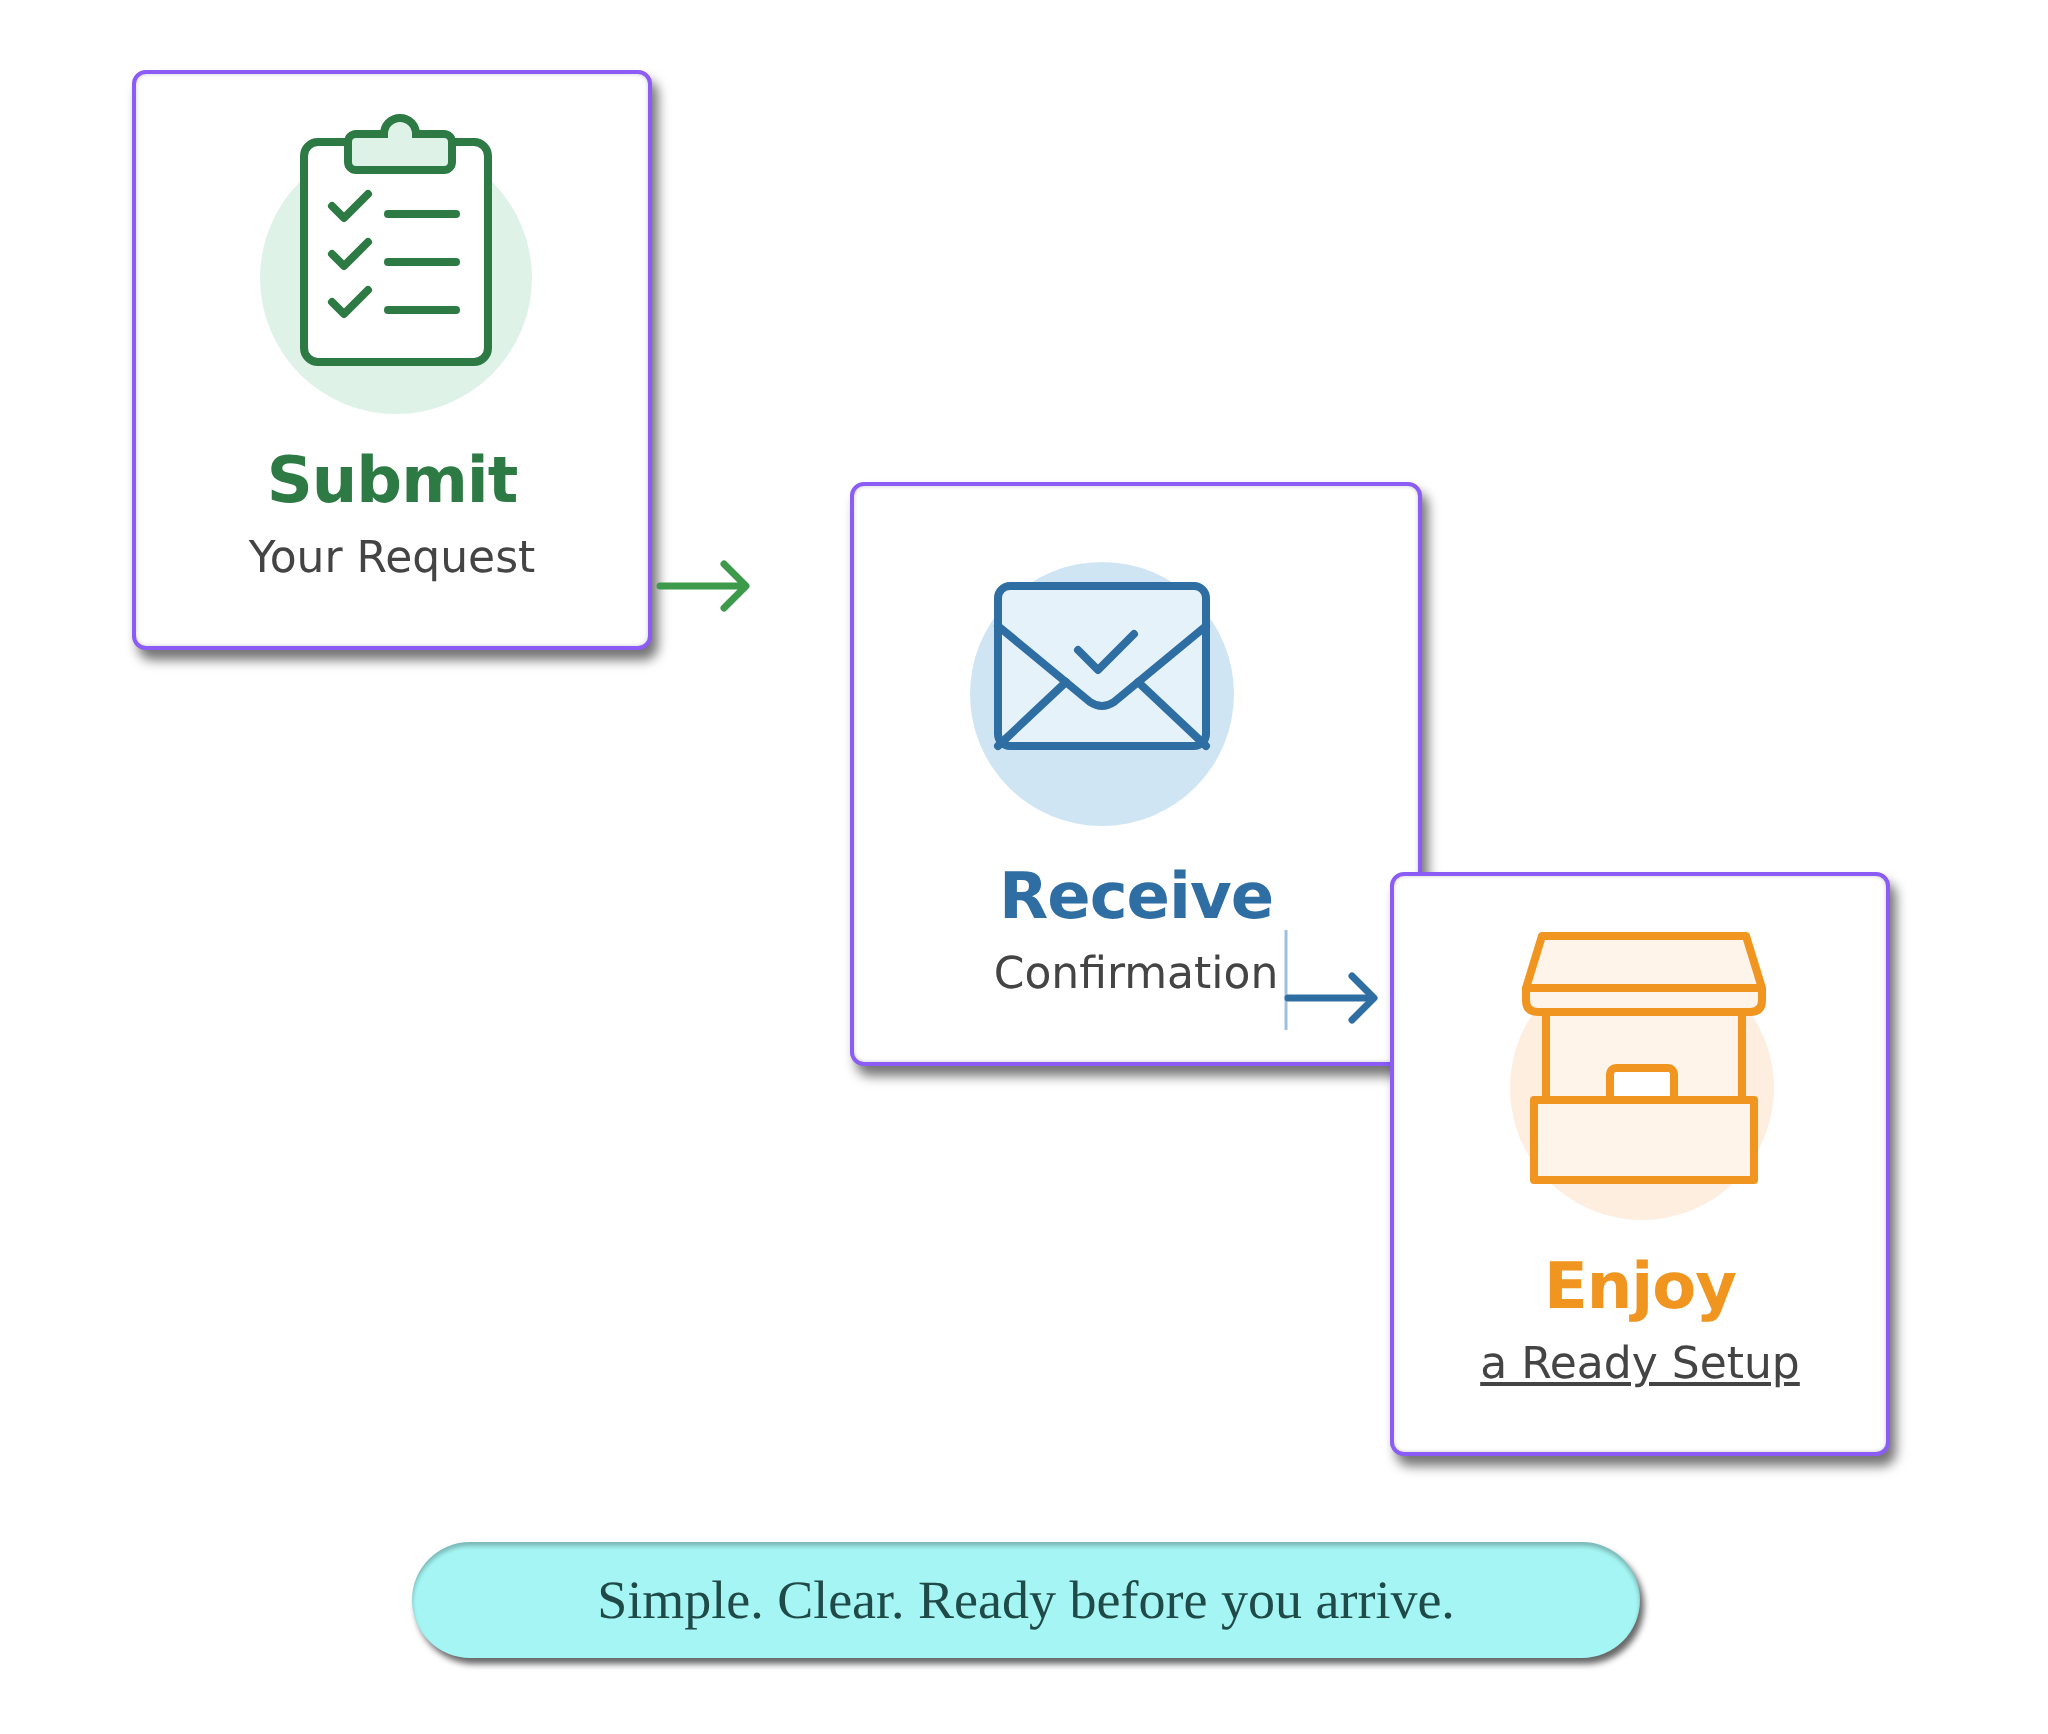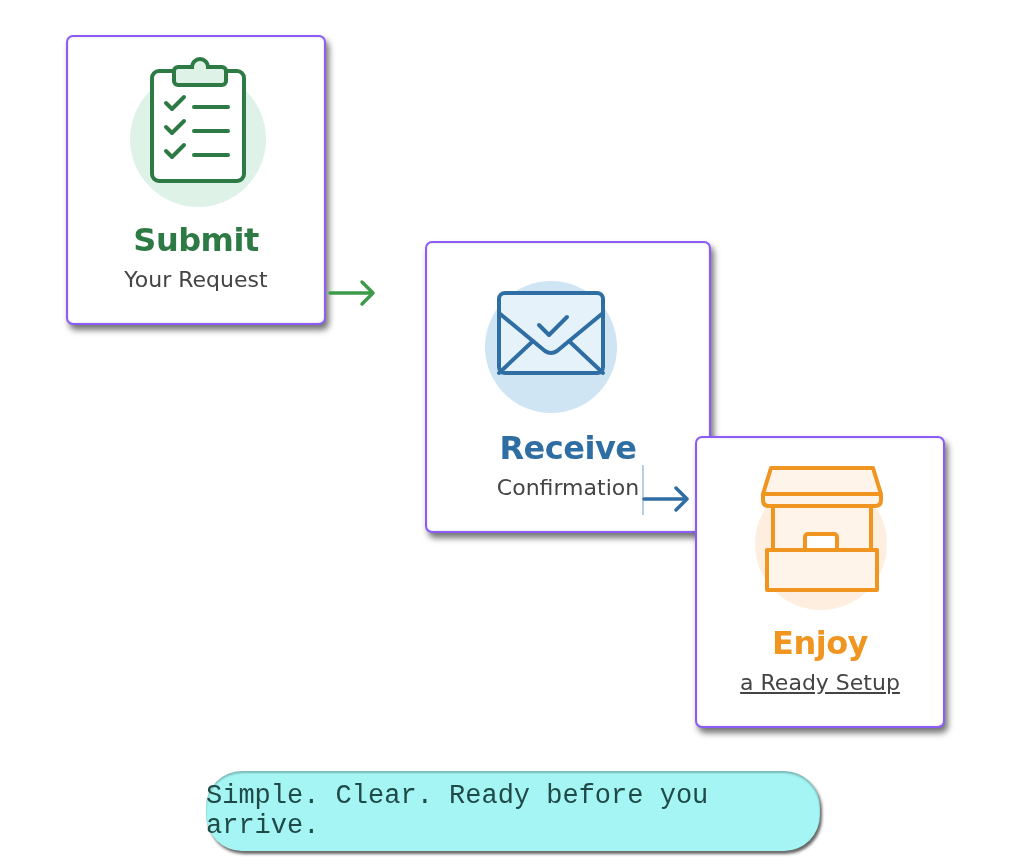--- a/index.html
+++ b/index.html
@@ -12,25 +12,25 @@
   }
   .card .halo { position:absolute; border-radius:50%; }
   .card svg.icon { position:absolute; }
   .card .title { position:absolute; left:0; right:0; text-align:center; font-weight:bold; font-size:32px; letter-spacing:-0.5px; }
   .card .sub { position:absolute; left:0; right:0; text-align:center; font-size:22px; color:#444; }
   #card-1 { left:66px; top:35px; width:260px; height:290px; }
   #card-2 { left:382px; top:241px; width:286px; height:292px;margin-left:43px; }
   #card-3 { left:695px; top:436px; width:250px; height:292px;padding-left:22px; }
   .arrow { position:absolute; }
   .tagline {
-    position:absolute; left:206px; top:771px; width:614px; height:80px;
+    position:absolute; left:206px; top:771px; width:614px; height:58px;
     background:#a4f5f3; border-radius:36px;
     box-shadow: 2px 3px 3px rgba(0,0,0,0.6), inset 0 2px 2px rgba(0,0,0,0.25);
     display:flex; align-items:center; justify-content:center;
-    font-size:27px; color:#1f4a48; font-family:Liberation Mono, monospace;
+    font-size:27px; color:#1f4a48; font-family:Liberation Serif, serif;
   }
 </style>
 </head>
 <body>
 
 <div class="card" id="card-1">
   <div class="halo" style="left:62px;top:34px;width:136px;height:136px;background:#dff2e8;"></div>
   <svg class="icon" style="left:80px;top:18px;" width="100" height="130" viewBox="0 0 100 130">
     <rect x="4" y="16" width="92" height="110" rx="7" fill="#ffffff" stroke="#2e7a44" stroke-width="4"></rect>
     <path d="M30 12 h14 a8 8 0 0 1 16 0 h14 a4 4 0 0 1 4 4 v10 a4 4 0 0 1 -4 4 h-44 a4 4 0 0 1 -4 -4 v-10 a4 4 0 0 1 4 -4z" fill="#dff2e8" stroke="#2e7a44" stroke-width="4"></path>

